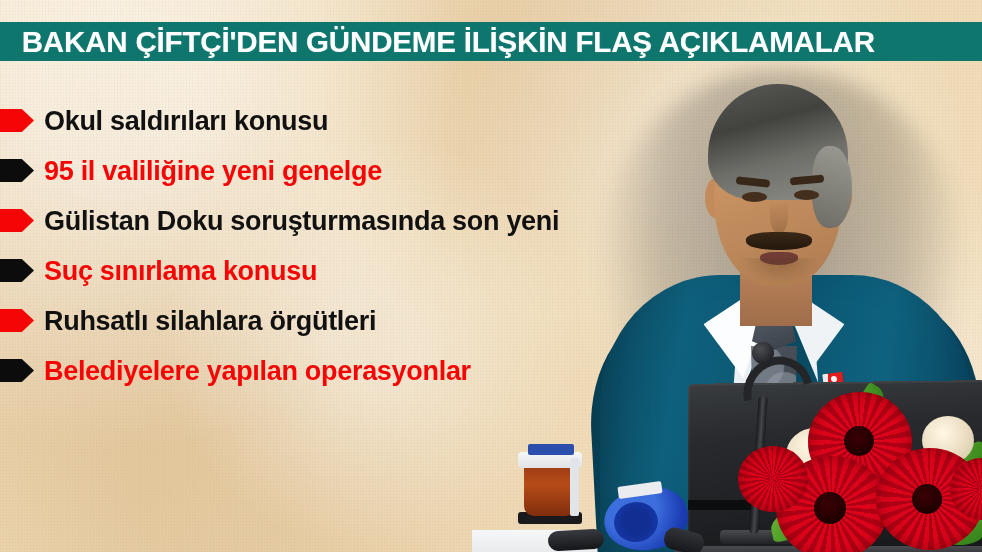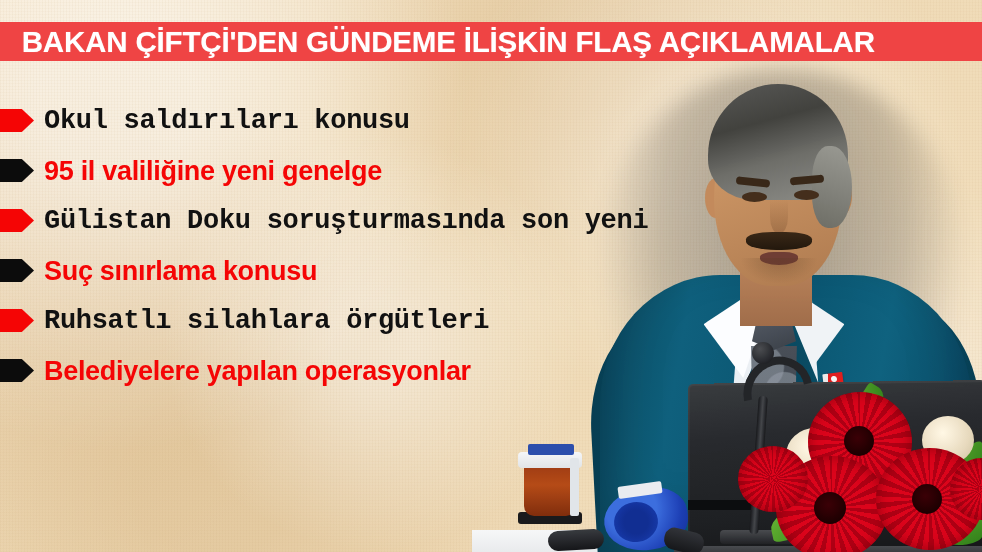--- a/index.html
+++ b/index.html
@@ -28,21 +28,21 @@
     position:absolute;inset:0;
     background-image:
       repeating-linear-gradient(90deg, rgba(190,155,105,.07) 0 1px, rgba(255,255,255,0) 1px 3px),
       repeating-linear-gradient(0deg, rgba(190,155,105,.055) 0 1px, rgba(255,255,255,0) 1px 3px);
     opacity:.85;
   }
 
   
   .banner{
     position:absolute;left:0;top:22px;width:982px;height:39px;
-    background:#ef4444;
+    background:#0f766e;
     display:flex;align-items:center;
   }
   .banner-title{
     color:#fff;
     font-weight:700;
     font-size:30px;
     line-height:39px;
     letter-spacing:-0.2px;
     white-space:nowrap;
     transform:scaleX(.985);
@@ -59,21 +59,21 @@
     width:38px;height:23px;
     clip-path:polygon(0 0, 68% 0, 100% 50%, 68% 100%, 0 100%);
   }
   .arrow.red{background:#f50505;}
   .arrow.black{background:#0c0c0c;}
   .bullet-text{
     position:absolute;left:44px;top:3px;
     font-size:27px;font-weight:700;line-height:36px;
     white-space:nowrap;letter-spacing:-0.3px;
   }
-  .t-black{color:#111111;font-family:Liberation Mono, monospace;}
+  .t-black{color:#111111;}
   .t-red{color:#f50505;}
 
   
   .photo{
     position:absolute;left:452px;top:60px;width:530px;height:492px;
     overflow:hidden;
   }
   .photo-mask{
     position:absolute;inset:0;
     -webkit-mask-image:

